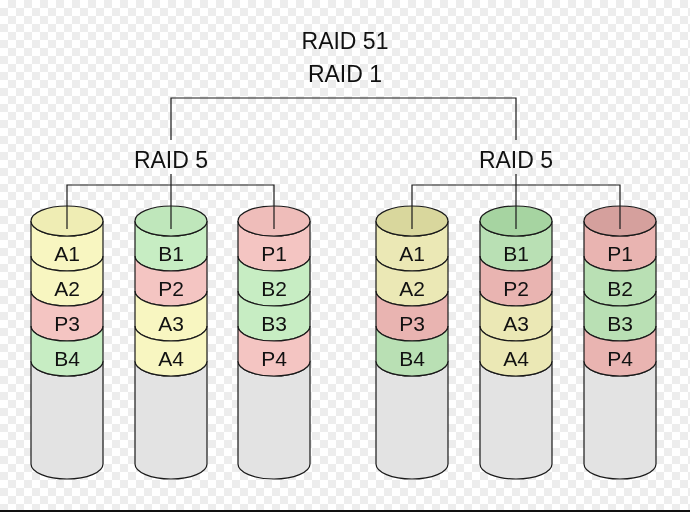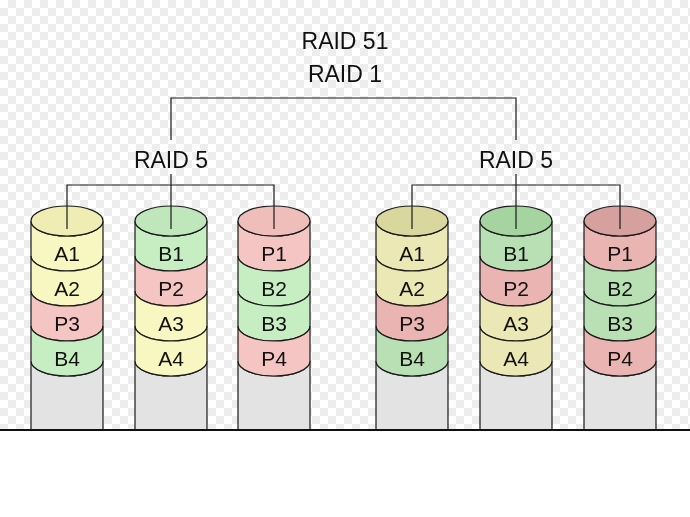--- a/index.html
+++ b/index.html
@@ -1,18 +1,18 @@
 <!DOCTYPE html>
 <html><head>
 <meta charset="utf-8">
 <style>
   html,body{margin:0;padding:0;}
   .stage{
     position:relative;
-    width:690px;height:431px;
+    width:690px;height:512px;
     overflow:hidden;
     background-color:#ffffff;
     background-image:repeating-conic-gradient(#ededed 0% 25%, #ffffff 0% 50%);
     background-size:16px 16px;
   }
   svg{display:block;}
   .ln{fill:none;stroke:#1a1a1a;stroke-width:1.2px;}
   .shape{stroke:#1a1a1a;stroke-width:1.2px;}
   .t{
     font-family:"Liberation Sans",sans-serif;

